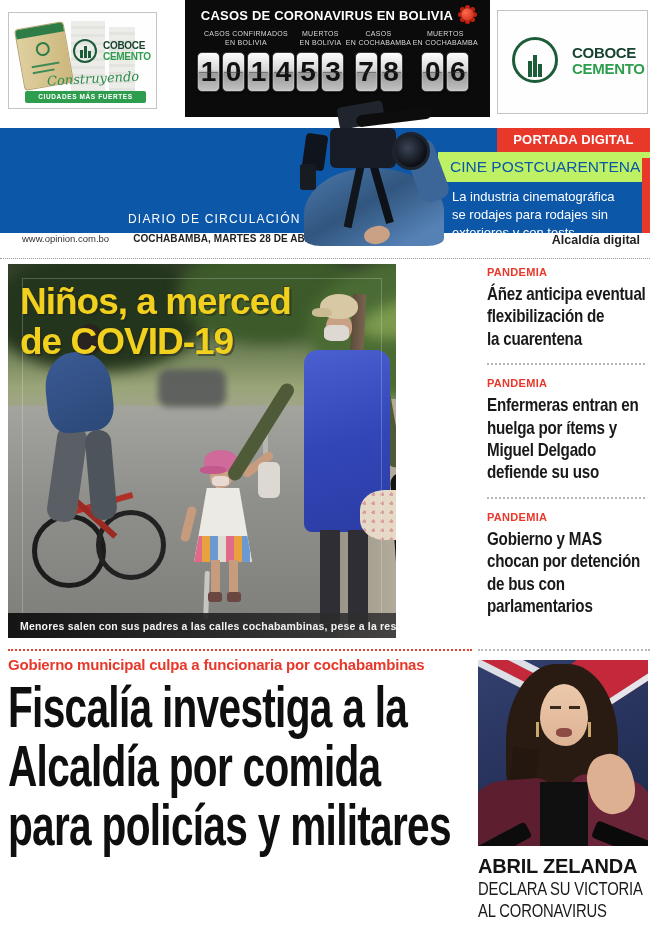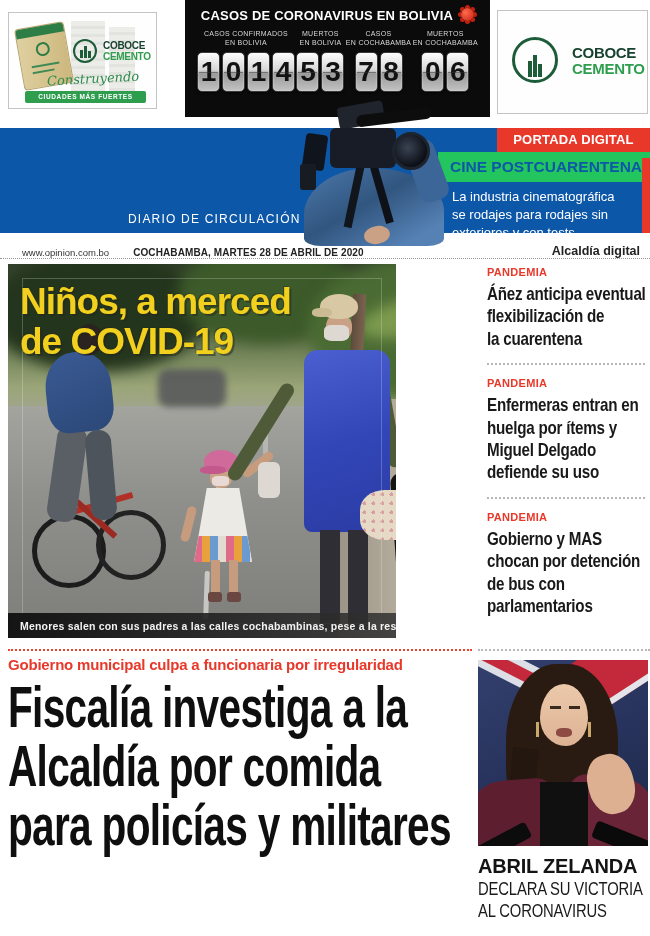--- a/index.html
+++ b/index.html
@@ -44,22 +44,22 @@
   .ad-tagbar{background:#2e9e4e;color:#fff;font-size:6.5px;font-weight:bold;letter-spacing:.6px;
              text-align:center;line-height:12px;border-radius:2px;}
 
   
   .masthead{left:0;top:128px;width:650px;height:105px;background:#0d57a8;z-index:1;}
   .logo{position:absolute;left:14px;top:-8px;font-size:88px;font-weight:bold;letter-spacing:-6px;color:#fff;line-height:1.05;white-space:nowrap;}
   .logo .accent{color:#e8382a;}
   .logo-tagline{position:absolute;left:128px;top:84px;color:#fff;font-size:12px;letter-spacing:1.2px;white-space:nowrap;}
   .badge{position:absolute;right:0;top:0;width:153px;height:32px;background:#e8382a;color:#fff;
          font-weight:bold;font-size:13px;text-align:center;line-height:24px;letter-spacing:.2px;}
-  .promo-white{position:absolute;right:0;top:24px;width:212px;height:30px;background:#22c55e;
-               color:#0d57a8;font-weight:bold;font-size:15.5px;line-height:30px;padding-left:12px;}
+  .promo-white{position:absolute;right:0;top:24px;width:212px;height:30px;background:#bef264;
+               color:#0d57a8;font-weight:normal;font-size:15.5px;line-height:30px;padding-left:12px;}
   .promo-lines{position:absolute;left:452px;top:60px;color:#fff;font-size:13px;line-height:1.4;}
   .red-edge{position:absolute;right:0;top:30px;width:8px;height:75px;background:#e8382a;}
 
   
   .cameraman{left:298px;top:104px;width:152px;height:142px;z-index:6;}
   .cm-shirt{position:absolute;left:6px;bottom:0;width:140px;height:78px;
             background:linear-gradient(150deg,#4d79ad 0%,#31567f 45%,#5581b5 85%);
             border-radius:48% 52% 12% 12% / 60% 55% 10% 10%;}
   .cm-arm{position:absolute;right:8px;top:36px;width:30px;height:62px;background:#3c6697;border-radius:10px;transform:rotate(-20deg);}
   .cm-rig{position:absolute;left:40px;top:0;width:46px;height:22px;background:#20242c;border-radius:4px;transform:rotate(-10deg);}
@@ -67,21 +67,21 @@
   .cm-body{position:absolute;left:32px;top:24px;width:66px;height:40px;background:#171c26;border-radius:6px;}
   .cm-lens{position:absolute;left:94px;top:28px;width:38px;height:38px;border-radius:50%;border:3px solid #1e242e;
            background:radial-gradient(circle at 40% 40%,#3a4354,#0c0f16 70%);}
   .cm-handle{position:absolute;left:6px;top:30px;width:22px;height:36px;background:#10141c;border-radius:4px;transform:rotate(8deg);}
   .cm-handle2{position:absolute;left:2px;top:60px;width:16px;height:26px;background:#171b22;border-radius:3px;}
   .cm-strap1{position:absolute;left:52px;top:62px;width:8px;height:62px;background:#11151c;transform:rotate(12deg);}
   .cm-strap2{position:absolute;left:80px;top:62px;width:8px;height:58px;background:#0e1218;transform:rotate(-16deg);}
   .cm-hand{position:absolute;left:66px;bottom:2px;width:26px;height:18px;background:#caa184;border-radius:50%;transform:rotate(-10deg);}
 
   
-  .dateline{left:0;top:233px;width:650px;height:26px;background:#fff;display:flex;align-items:flex-end;
+  .dateline{left:0;top:233px;width:650px;height:26px;background:#fff;display:flex;align-items:flex-start;
             padding:0 10px 0 22px;gap:24px;border-bottom:1px dotted #999;z-index:2;}
   .site{font-size:9.5px;color:#333;}
   .pubdate{font-size:10px;font-weight:bold;color:#222;letter-spacing:.1px;}
   .edition{margin-left:auto;font-size:12.5px;font-weight:bold;color:#222;}
 
   
   .lead-photo{left:8px;top:264px;width:388px;height:374px;overflow:hidden;background:#8a8c88;}
   .lp-bg{position:absolute;inset:0;
          background:linear-gradient(180deg,#32402a 0%,#51603c 14%,#74855a 24%,#9aa578 33%,#a2a58f 40%,#9c9e96 48%,#939591 62%,#8a8c88 78%,#818380 100%);}
   .blob{position:absolute;border-radius:50%;filter:blur(7px);}
@@ -332,21 +332,21 @@
         <div>Gobierno y MAS</div>
         <div>chocan por detención</div>
         <div>de bus con</div>
         <div>parlamentarios</div>
       </div>
     </div>
   </div>
 
   <div class="abs story-block">
     <div class="rule-red"></div>
-    <div class="story-kicker">Gobierno municipal culpa a funcionaria por irregularidad</div>
+    <div class="story-kicker">Gobierno municipal culpa a funcionaria por cochabambinas</div>
     <div class="story-headline">
       <div>Fiscalía investiga a la</div>
       <div>Alcaldía por comida</div>
       <div>para policías y militares</div>
     </div>
 
   </div>
 
   <div class="abs nz-block">
     <div class="rule-gray"></div>

